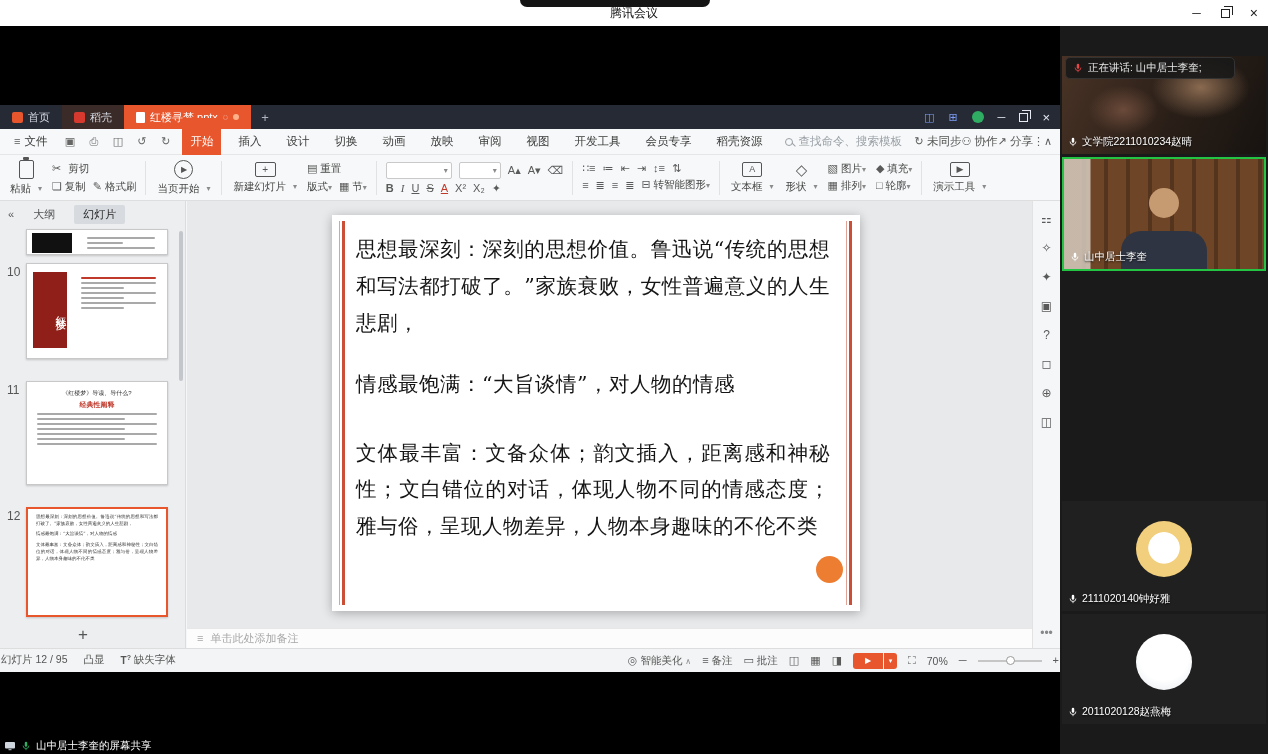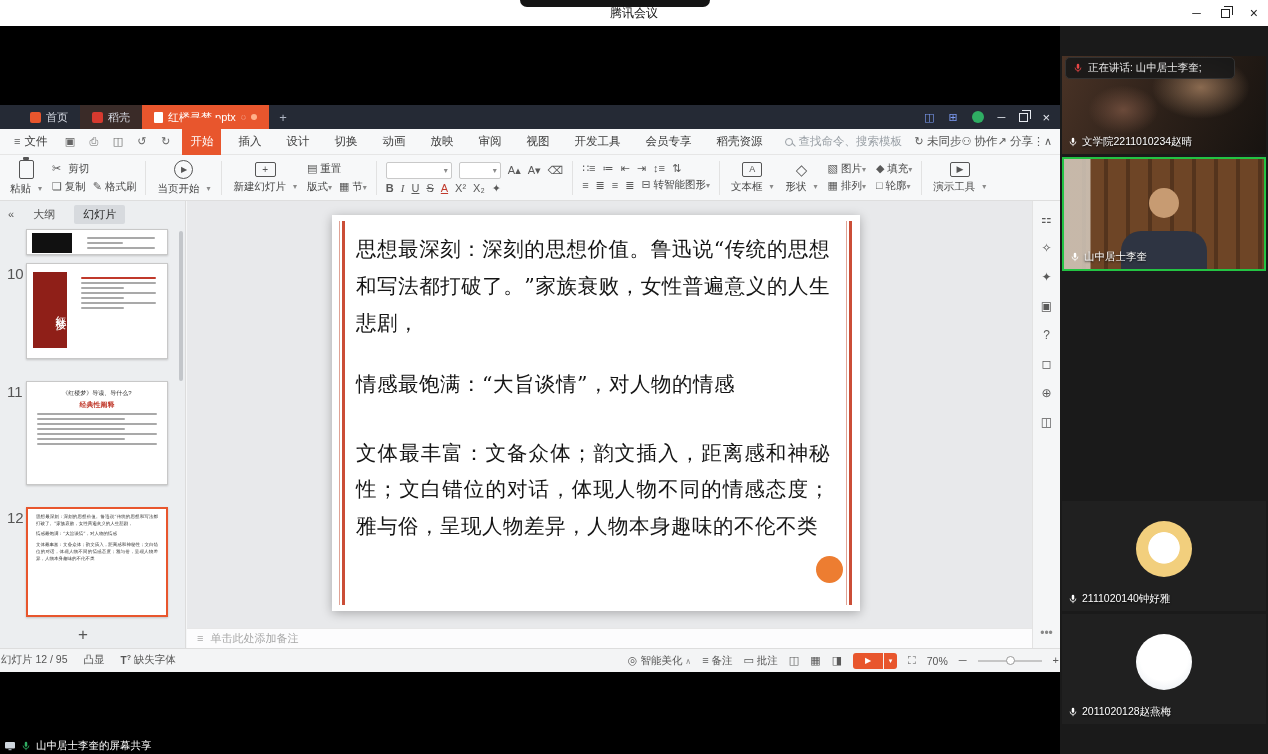--- a/index.html
+++ b/index.html
@@ -22,21 +22,21 @@
   
   .stage{position:absolute;left:0;top:26px;width:1060px;height:728px;background:#000;}
 
   
   .wps{position:absolute;left:0;top:79px;width:1060px;height:567px;background:#f5f6f7;}
 
   
   .wtabs{position:absolute;left:0;top:0;width:1060px;height:24px;background:#252a35;display:flex;
          align-items:stretch;color:#d8dce5;font-size:11px;}
   .wtab{display:flex;align-items:center;gap:5px;padding:0 12px;}
-  .wtab.home{padding-left:20px;margin-left:10px;}
+  .wtab.home{padding-left:12px;}
   .wtab.docer{background:#3a2b28;}
   .wtab.doc{background:#e8562d;color:#fff;}
   .sqlogo{width:11px;height:11px;border-radius:2px;background:#e8562d;display:inline-block;}
   .sqlogo.red{background:#d63a2f;}
   .docic{width:9px;height:11px;background:#fff;border-radius:1px;display:inline-block;}
   .mutedot{font-size:9px;opacity:.85;}
   .odot{width:6px;height:6px;border-radius:50%;background:#ffb18a;display:inline-block;}
   .wtab.plus{padding:0 10px;color:#aeb4c2;font-size:13px;}
   .wtabs-right{margin-left:auto;display:flex;align-items:center;gap:14px;padding-right:10px;}
   .bluic{color:#7d9cf5;font-size:11px;}
@@ -89,21 +89,21 @@
   .wbody{position:absolute;left:0;top:96px;width:1060px;height:447px;}
   .leftpanel{position:absolute;left:0;top:0;width:186px;height:447px;background:#eceef0;
              border-right:1px solid #dcdcdc;}
   .lph{position:absolute;left:0;top:0;width:100%;height:26px;display:flex;align-items:center;
        gap:10px;padding:0 8px;color:#555;}
   .chip{padding:2px 9px;border-radius:2px;}
   .chip.active{background:#d7dade;color:#222;}
   .thumb{position:absolute;left:26px;width:142px;background:#fff;border:1px solid #c8c8c8;
          box-shadow:0 1px 2px rgba(0,0,0,.18);overflow:hidden;}
   .thumb.sel{border:2px solid #e8562d;}
-  .tnum{position:absolute;left:7px;font-size:15px;color:#555;}
+  .tnum{position:absolute;left:7px;font-size:12px;color:#555;}
   .bar{height:2px;background:#a9a9a9;border-radius:1px;margin:3px 8px;}
   .bar.sh{margin-right:40px;}
   .cover{position:absolute;left:6px;top:8px;width:34px;height:76px;background:#8f1f18;color:#fff;
          writing-mode:vertical-rl;text-align:center;font-size:11px;letter-spacing:2px;
          font-family:"DejaVu Serif","Liberation Serif",serif;}
   .t11title{font-size:6px;color:#333;text-align:center;margin:7px 4px 2px;}
   .t11sub{font-size:7px;color:#c0392b;font-weight:bold;text-align:center;margin-bottom:3px;}
   .microtxt{font-size:4.5px;line-height:1.6;color:#333;padding:4px 8px;
             font-family:"DejaVu Serif","Liberation Serif",serif;text-align:justify;}
   .microtxt p{margin:0 0 3px;}

